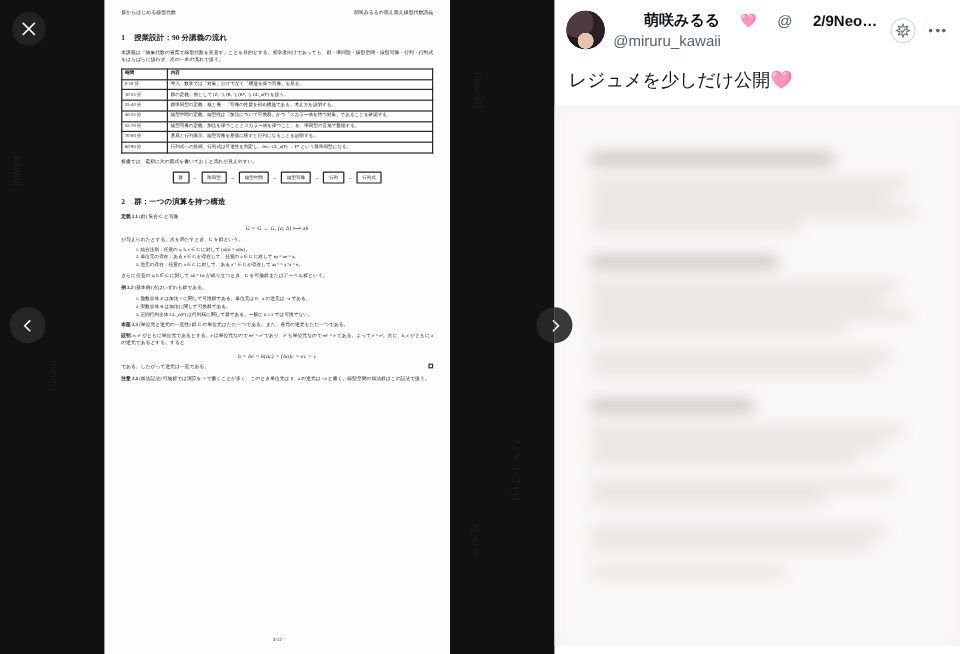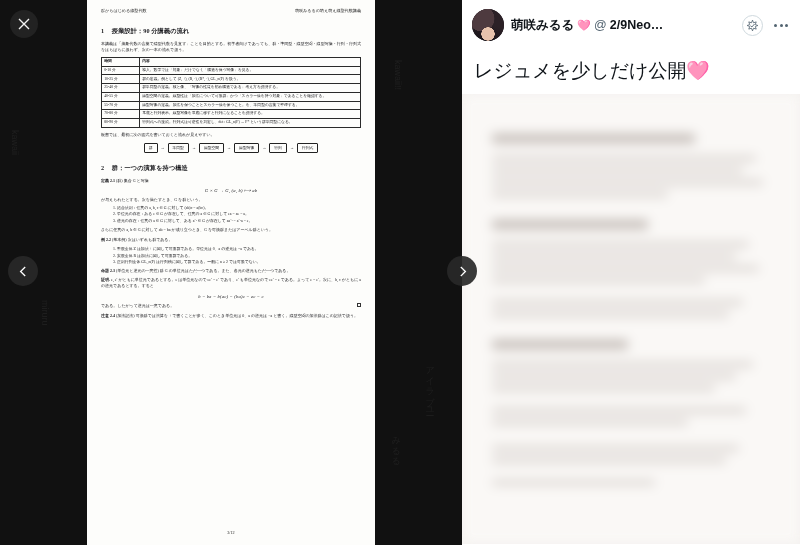--- a/index.html
+++ b/index.html
@@ -181,26 +181,27 @@
   }
   .avatar .hair {
     position: absolute; inset: 0;
     background:
       radial-gradient(circle at 50% 78%, #e8c3ad 0 22%, rgba(232,195,173,0) 23%),
       radial-gradient(circle at 30% 30%, #4e3a3f 0 40%, rgba(0,0,0,0) 41%),
       linear-gradient(200deg,#2b2026 0 45%, #171318 100%);
   }
   .names { flex: 1 1 auto; min-width: 0; }
   .nameline {
-    display: flex; align-items: center; gap: 3px;
+    display: flex; align-items: center; gap: 17px;
     font-size: 12.5px;
     font-weight: bold;
     color: #0f1419;
     white-space: nowrap;
     overflow: hidden;
+    justify-content: flex-end;
   }
   .nameline .heart { font-size: 11px; }
   .nameline .sep { color: #536471; font-weight: normal; }
   .nameline .suffix { color: #0f1419; font-weight: bold; }
   .handle {
     font-size: 12.5px;
     color: #536471;
     margin-top: 1px;
   }
   .hdr-actions {
@@ -220,21 +221,21 @@
     display: flex; gap: 2.5px;
     cursor: pointer;
     padding: 4px 2px;
   }
   .dots i {
     width: 3px; height: 3px; border-radius: 50%;
     background: #536471; display: block;
   }
   .post-text {
     padding: 10px 12px 8px 12px;
-    font-size: 19px;
+    font-size: 15px;
     color: #0f1419;
     line-height: 1.35;
   }
   .post-media {
     position: relative;
     margin: 2px 0 0 0;
     height: 450px;
     background: #f3f1ef;
     overflow: hidden;
     filter: blur(0px);
@@ -437,20 +438,21 @@
       <div class="avatar">
         <div class="hair"></div>
       </div>
       <div class="names">
         <div class="nameline">
           <span>萌咲みるる</span>
           <span class="heart">🩷</span>
           <span class="sep">@</span>
           <span class="suffix">2/9Neo…</span>
         </div>
+        <div class="handle">@miruru_kawaii</div>
       </div>
       <div class="hdr-actions">
         <div class="circle-btn">
           <svg width="13" height="13" viewBox="0 0 14 14">
             <path d="M7 1.2 L8.1 4.1 L11 3.1 L10 6 L12.8 7 L10 8 L11 10.9 L8.1 9.9 L7 12.8 L5.9 9.9 L3 10.9 L4 8 L1.2 7 L4 6 L3 3.1 L5.9 4.1 Z" fill="none" stroke="#536471" stroke-width="0.9"></path>
             <path d="M4.8 7.1 L6.3 8.6 L9.2 5.4" fill="none" stroke="#536471" stroke-width="1"></path>
           </svg>
         </div>
         <div class="dots">
           <i></i>

